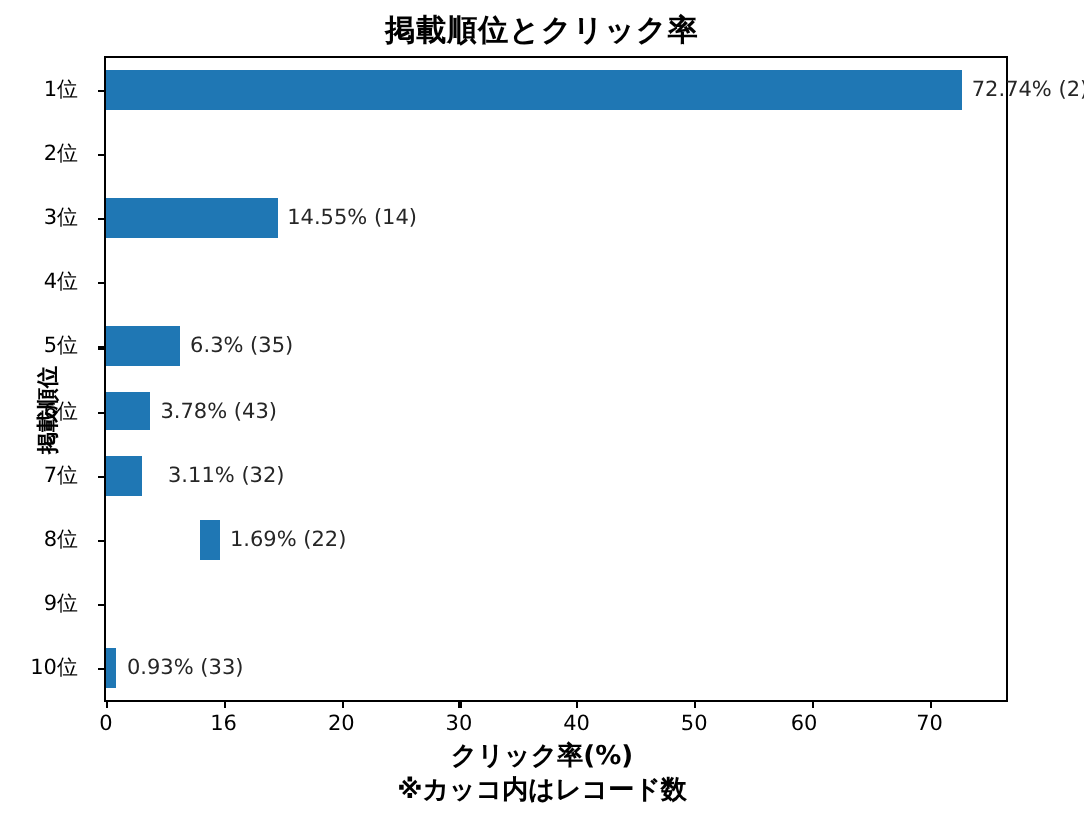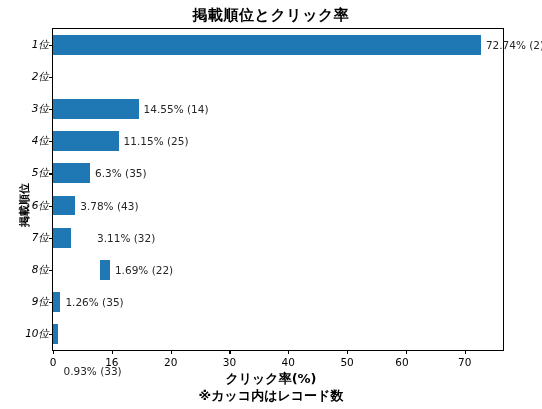--- a/index.html
+++ b/index.html
@@ -89,27 +89,26 @@
     position: absolute;
     left: -4px;
     width: 4px;
     height: 1.1px;
     background: #000000;
   }
 
   .ytick-label {
     position: absolute;
     right: 100%;
-    margin-right: 4px;
+    margin-right: 14px;
     transform: translateY(-50%);
     font-size: 10.5px;
     color: #000000;
     white-space: nowrap;
     text-align: right;
-    font-style: italic;
   }
 
   #ylabel {
     position: absolute;
     left: 2px;
     top: 50%;
     transform: translateY(-50%) rotate(-90deg);
     transform-origin: center center;
     font-size: 11px;
     font-weight: bold;
@@ -161,47 +160,39 @@
   <div id="plot-area">
     <div id="bars-layer">
         <div class="bar-row" style="top: 6.099px; height: 19.902px;">
           <div class="bar" style="width: 427.882px; background: rgb(31, 119, 180);"></div>
           <div class="bar-label" style="left: 427.882px;">72.74% (2)</div>
         </div>
         <div class="bar-row" style="top: 70.299px; height: 19.902px;">
           <div class="bar" style="width: 85.5882px; background: rgb(31, 119, 180);"></div>
           <div class="bar-label" style="left: 85.5882px;">14.55% (14)</div>
         </div>
-        <div class="bar-row" style="top: 102.399px; height: 19.902px;">
-          <div class="bar" style="width: 65.5882px; background: rgb(31, 119, 180);"></div>
-          <div class="bar-label" style="left: 65.5882px;">11.15% (25)</div>
-        </div>
         <div class="bar-row" style="top: 134.499px; height: 19.902px; text-decoration: underline;">
           <div class="bar" style="width: 37.0588px; background: rgb(31, 119, 180);"></div>
           <div class="bar-label" style="left: 37.0588px;">6.3% (35)</div>
         </div>
         <div class="bar-row" style="top: 166.599px; height: 19.902px;">
           <div class="bar" style="width: 22.2353px; background: rgb(31, 119, 180);"></div>
           <div class="bar-label" style="left: 22.2353px;">3.78% (43)</div>
         </div>
         <div class="bar-row" style="top: 198.699px; height: 19.902px;">
           <div class="bar" style="width: 18.2941px; background: rgb(31, 119, 180);"></div>
-          <div class="bar-label" style="left: 34px; padding-left: 10px;">3.11% (32)</div>
+          <div class="bar-label" style="left: 21px; padding-left: 10px;">3.11% (32)</div>
         </div>
         <div class="bar-row" style="top: 231px; height: 19.902px; margin-left: 47px;">
           <div class="bar" style="width: 9.94118px; background: rgb(31, 119, 180);"></div>
           <div class="bar-label" style="left: 9.94118px;">1.69% (22)</div>
         </div>
-        <div class="bar-row" style="top: 262.899px; height: 19.902px;">
-          <div class="bar" style="width: 7.41176px; background: rgb(31, 119, 180);"></div>
-          <div class="bar-label" style="left: 7.41176px;">1.26% (35)</div>
-        </div>
         <div class="bar-row" style="top: 294.999px; height: 19.902px;">
           <div class="bar" style="width: 5.47059px; background: rgb(31, 119, 180);"></div>
-          <div class="bar-label" style="left: 5.47059px; margin-top: 37px;">0.93% (33)</div>
+          <div class="bar-label" style="left: 5.47059px;">0.93% (33)</div>
         </div>
       </div>
   <div class="ytick-mark" style="top: 16.05px;"></div>
       <div class="ytick-label" style="top: 16.05px;">1位</div>
       <div class="ytick-mark" style="top: 48.15px;"></div>
       <div class="ytick-label" style="top: 48.15px;">2位</div>
       <div class="ytick-mark" style="top: 80.25px;"></div>
       <div class="ytick-label" style="top: 80.25px;">3位</div>
       <div class="ytick-mark" style="top: 112.35px;"></div>
       <div class="ytick-label" style="top: 112.35px;">4位</div>

